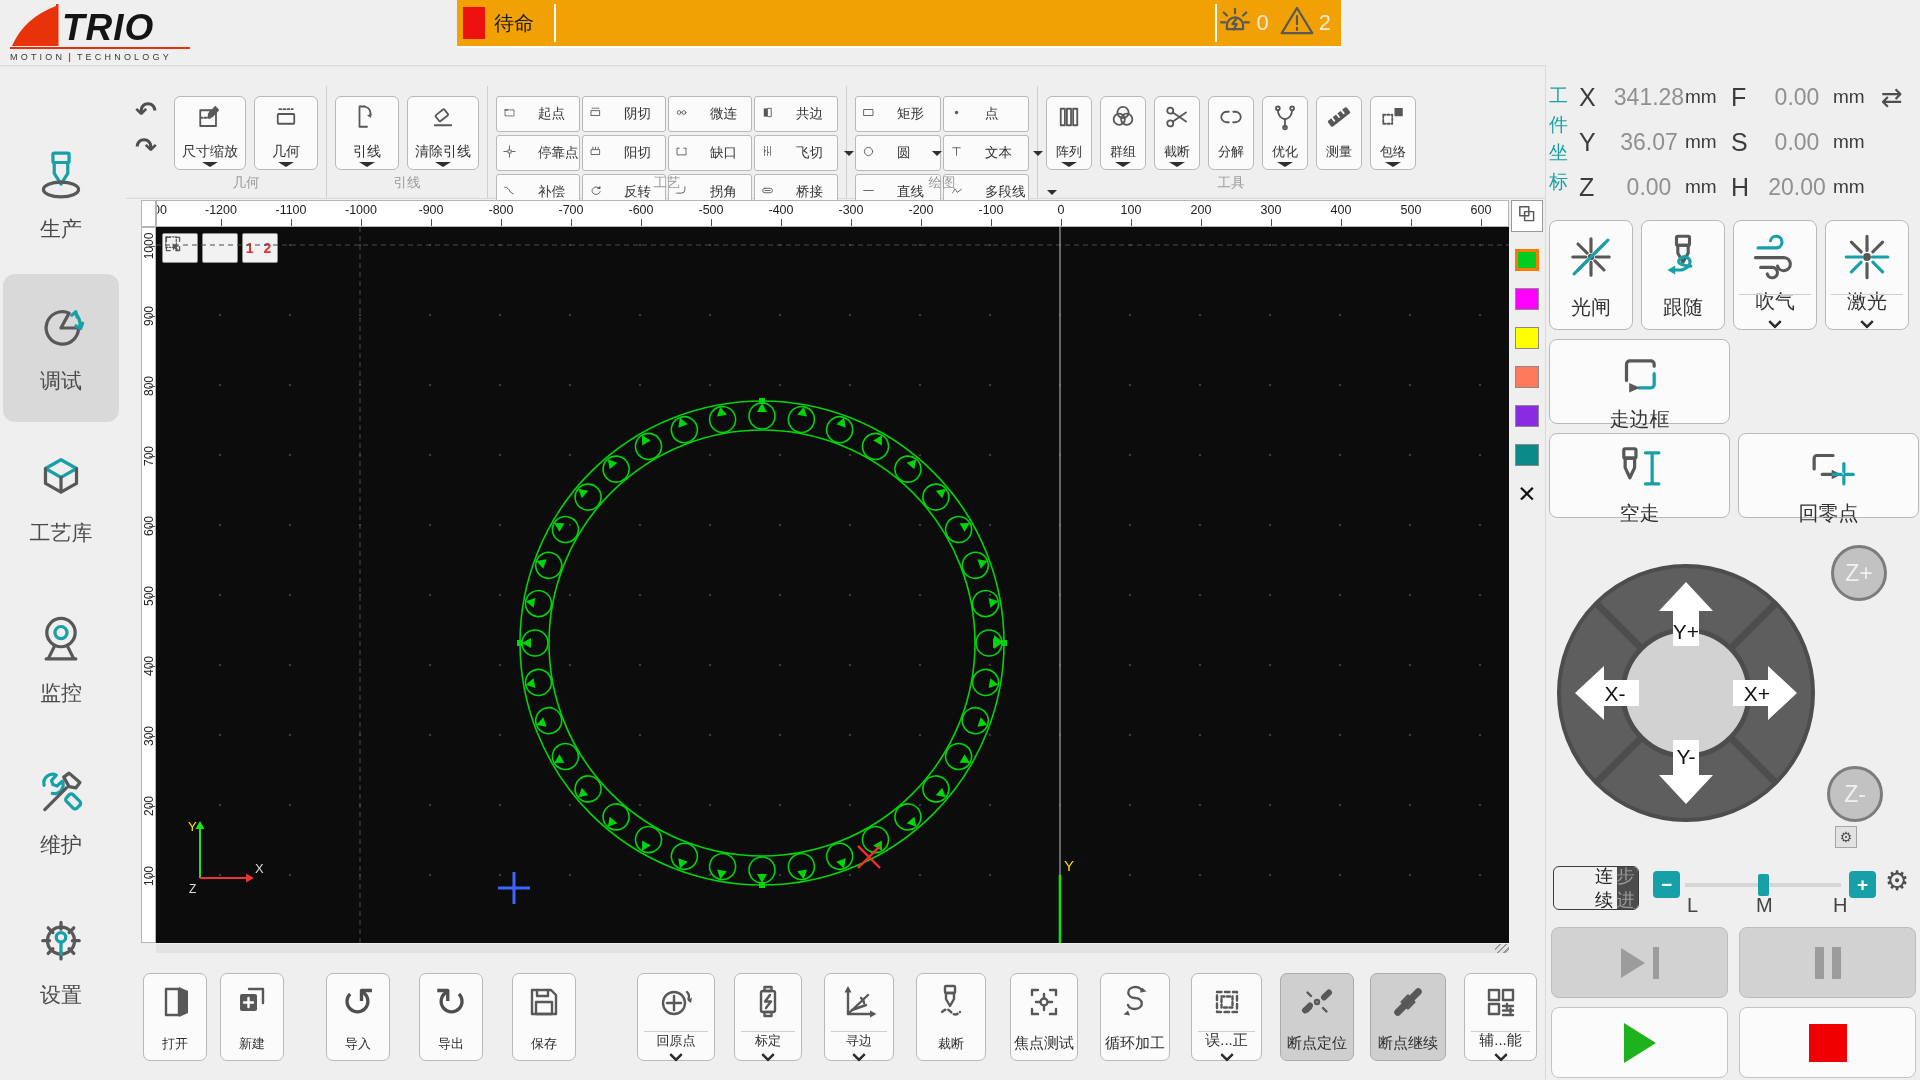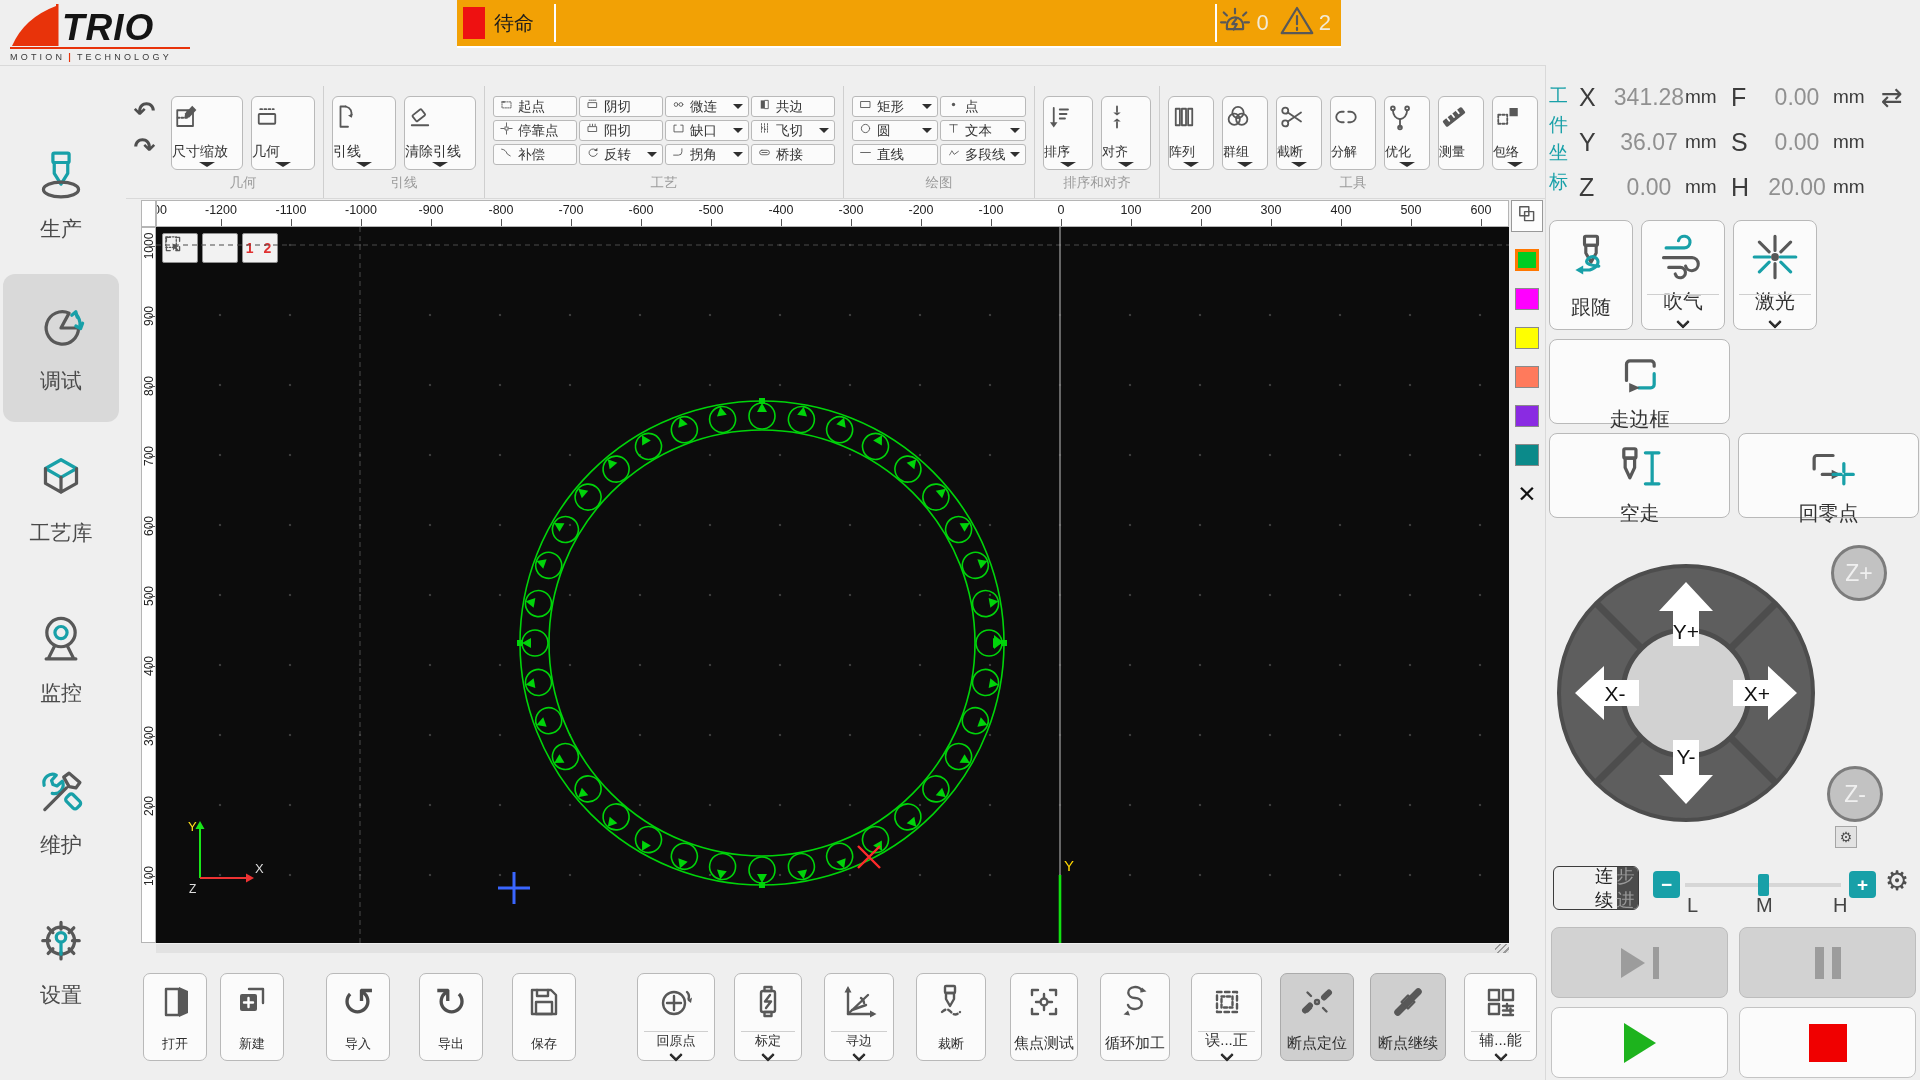--- a/index.html
+++ b/index.html
@@ -39,29 +39,29 @@
 
   
   #ribbon { position:absolute; left:126px; top:86px; width:1420px; height:112px; display:flex; }
   #undo-col { width:40px; display:flex; flex-direction:column; align-items:center; justify-content:flex-start; padding-top:12px; gap:10px; }
   #undo-col .uchar { font-size:26px; color:#4e4e4e; font-weight:bold; line-height:1; cursor:pointer; }
   .rgroup { position:relative; display:flex; flex-direction:column; align-items:center; padding:10px 8px 0 8px; border-right:1px solid #cfcfcf; }
   .rgroup:last-child { border-right:none; }
   .rgroup .glabel { position:absolute; bottom:6px; font-size:13.5px; color:#9a9a9a; white-space:nowrap; }
   .rbtns { display:flex; gap:8px; }
   .btn { position:relative; background:#fbfbfb; border:1px solid #b9b9b9; border-radius:6px;
-    display:flex; flex-direction:column; justify-content:flex-start; cursor:pointer; }
+    display:flex; flex-direction:column; align-items:center; justify-content:flex-start; cursor:pointer; }
   .tallbtn { width:64px; height:74px; padding-top:5px; }
   .tallbtn .lbl { font-size:14px; color:#333; margin-top:auto; margin-bottom:8px; max-width:95%; overflow:hidden; white-space:nowrap; }
   .caret { position:absolute; bottom:2px; left:50%; transform:translateX(-50%); width:0; height:0;
     border-left:8px solid transparent; border-right:8px solid transparent; border-top:5px solid #2f2f2f; }
   .ggrid { display:flex; flex-direction:column; gap:3px; }
   .grow { display:flex; gap:2px; }
-  .sbtn { position:relative; width:84px; height:21px; background:#fbfbfb; border:1px solid #b9b9b9; border-radius:3px;
-    display:flex; align-items:center; padding:0 5px; gap:4px; cursor:pointer; }
+  .sbtn { position:relative; width:84px; height:36px; background:#fbfbfb; border:1px solid #b9b9b9; border-radius:3px;
+    display:flex; align-items:center; padding:0 5px; gap:21px; cursor:pointer; }
   .sbtn .lbl { font-size:13.5px; color:#333; white-space:nowrap; }
   .sbtn .scaret { margin-left:auto; width:0; height:0; border-left:5px solid transparent; border-right:5px solid transparent; border-top:5px solid #2f2f2f; }
 
   
   #canvas-wrap { position:absolute; left:141px; top:200px; width:1368px; height:753px; }
   #corner { position:absolute; left:0; top:0; width:15px; height:27px; background:#fff; border:1px solid #b5b5b5; }
   #hruler { position:absolute; left:15px; top:0; width:1353px; height:27px; background:#fff; border:1px solid #b5b5b5; overflow:hidden; }
   #hruler::after { content:''; position:absolute; left:0; right:0; bottom:0; height:7px;
     background:repeating-linear-gradient(90deg, transparent 0 69px, #555 69px 70px); background-position:-5px 0; }
   .rn { position:absolute; top:2px; transform:translateX(-50%); font-size:12.5px; color:#222; }
@@ -450,42 +450,20 @@
                   </svg></span>
                 <span class="lbl">多段线</span>
                 <span class="scaret"></span>
               </div>
             </div>
           </div>
           <div class="glabel">绘图</div>
         </div>
         <div class="rgroup">
           <div class="rbtns">
-            <div class="btn tallbtn" style="width: 50px;">
-              <span><svg class="ic" width="30" height="30" viewBox="0 0 40 40">
-                  <path d="M13 8 v21"></path>
-                  <path class="f" d="M13 34 l-5 -7 h10 z"></path>
-                  <path d="M21 10 h11 M21 16 h9 M21 22 h7"></path>
-                </svg></span>
-              <div class="lbl" style="font-size: 13px;">排序</div>
-              <span class="caret"></span>
-            </div>
-            <div class="btn tallbtn" style="width: 50px;">
-              <span><svg class="ic" width="30" height="30" viewBox="0 0 40 40">
-                  <path d="M20 6 v7 M20 34 v-7" stroke-width="3"></path>
-                  <path class="f" d="M20 18 l-5 -4 h10 z M20 22 l-5 4 h10 z"></path>
-                </svg></span>
-              <div class="lbl" style="font-size: 13px;">对齐</div>
-              <span class="caret"></span>
-            </div>
-          </div>
-          <div class="glabel">排序和对齐</div>
-        </div>
-        <div class="rgroup">
-          <div class="rbtns">
             <div class="btn tallbtn" style="width: 46px;">
               <span><svg class="ic" width="30" height="30" viewBox="0 0 40 40">
                   <rect x="9" y="9" width="5.5" height="22"></rect>
                   <rect x="17.2" y="9" width="5.5" height="22"></rect>
                   <rect x="25.5" y="9" width="5.5" height="22"></rect>
                 </svg></span>
               <div class="lbl" style="font-size: 13px;">阵列</div>
               <span class="caret"></span>
             </div>
             <div class="btn tallbtn" style="width: 46px;">
@@ -820,20 +798,28 @@
           <span class="val">20.00</span>
           <span class="un">mm</span>
         </div>
       </div>
     </div>
 
     <div id="machine-rows">
         <div class="mrow">
           <div class="mbtn small">
             <span><svg class="ic" width="52" height="52" viewBox="0 0 40 40">
+                <path d="M20 6 v10 M20 24 v10 M6 20 h10 M24 20 h10 M10 10 l7 7 M30 10 l-7 7 M10 30 l7 -7 M30 30 l-7 -7" stroke-width="2.2"></path>
+                <circle class="f" cx="20" cy="20" r="2.5"></circle>
+                <path class="t" d="M33 7 L7 33" stroke-width="3"></path>
+              </svg></span>
+            <div class="lbl">光闸</div>
+          </div>
+          <div class="mbtn small">
+            <span><svg class="ic" width="52" height="52" viewBox="0 0 40 40">
                 <rect x="15" y="4" width="10" height="7" rx="1"></rect>
                 <path d="M16 11 h8 v6 l-4 7 -4 -7 z"></path>
                 <path class="t" d="M26 27 q-13 -1 -8 -6 q4 -3 7 1 q2 5 -6 8 h-7"></path>
                 <path class="tf" d="M14 26.5 l-6 3.5 6 3.5 z"></path>
               </svg></span>
             <div class="lbl">跟随</div>
           </div>
           <div class="mbtn small">
             <span><svg class="ic" width="52" height="52" viewBox="0 0 40 40">
                 <path class="t" d="M7 13 h14 a4.5 4.5 0 1 0 -4.5 -5.5"></path>

